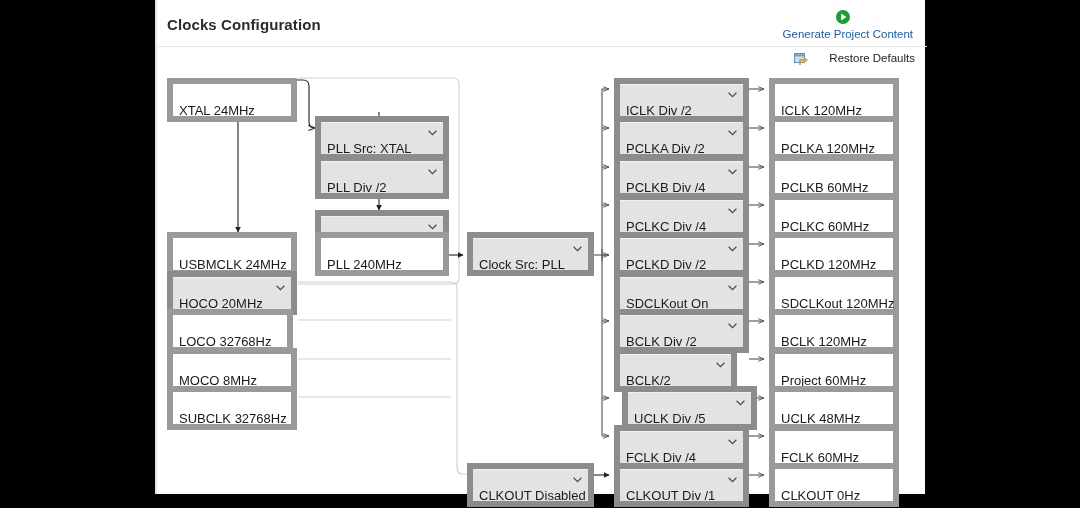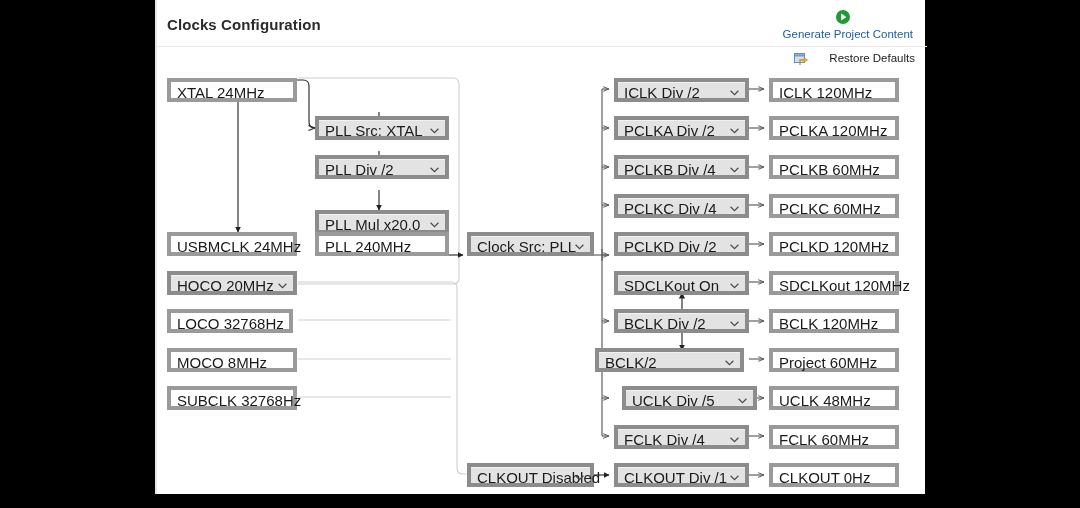--- a/index.html
+++ b/index.html
@@ -24,22 +24,22 @@
   #restore{position:absolute;right:10px;top:52px;font-size:11.5px;color:#222;
            white-space:nowrap;cursor:pointer;display:flex;gap:21px;}
   #restore .ricon{width:14px;height:14px;display:inline-block;position:relative;}
 
   
   #diagram{position:absolute;left:0;top:60px;width:770px;height:434px;}
   svg.wires{position:absolute;left:0;top:0;width:770px;height:434px;
             pointer-events:none;overflow:visible;}
 
   .node{position:absolute;box-sizing:border-box;height:24px;line-height:22px;
-        font-size:15px;color:#1a1a1a;padding:0 6px;white-space:nowrap;
-        border:4px solid #ec4899;background:#fff;}
+        font-size:13px;color:#1a1a1a;padding:16px 6px;white-space:nowrap;
+        border:6px solid #ec4899;background:#fff;}
   .node.ro{background:#ffffff;border-color:#9a9a9a;}
   .node.sel{background:#e3e3e3;border-color:#8c8c8c;cursor:pointer;
             padding-right:20px;box-shadow:inset 0 1px 0 #f2f2f2;}
   .node.sel .chev{position:absolute;right:6px;top:0;height:22px;line-height:22px;
                   color:#4a4a4a;font-size:10px;}
   .chev svg{display:block;margin-top:8px;}
 </style>
 </head>
 <body>
 
@@ -256,21 +256,21 @@
         </span>
       </div>
       <div class="node sel" style="left:457px;top:249px;width:135px;">
         <span>BCLK Div /2</span>
         <span class="chev">
           <svg width="9" height="6" viewBox="0 0 9 6">
               <path d="M0.6,0.8 L4.5,4.6 L8.4,0.8" fill="none" stroke="#4a4a4a" stroke-width="1.2"></path>
             </svg>
         </span>
       </div>
-      <div class="node sel" style="left:438px;top:288px;width:149px;">
+      <div class="node sel" style="left:457px;top:288px;width:123px;">
         <span>BCLK/2</span>
         <span class="chev">
           <svg width="9" height="6" viewBox="0 0 9 6">
               <path d="M0.6,0.8 L4.5,4.6 L8.4,0.8" fill="none" stroke="#4a4a4a" stroke-width="1.2"></path>
             </svg>
         </span>
       </div>
       <div class="node sel" style="left:457px;top:326px;width:135px;margin-left:8px;">
         <span>UCLK Div /5</span>
         <span class="chev">

